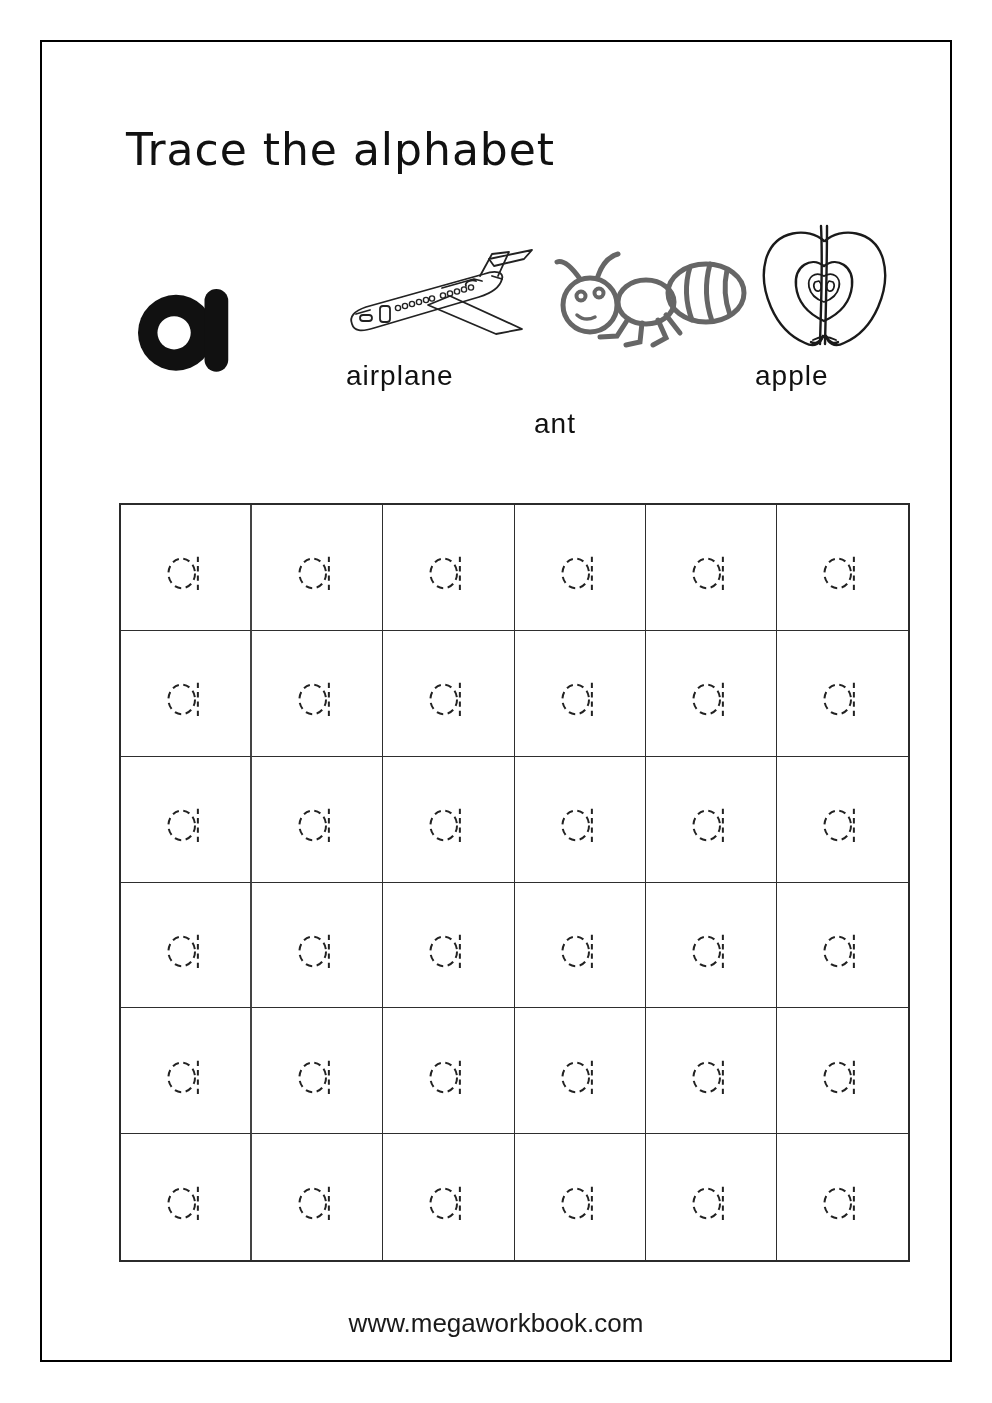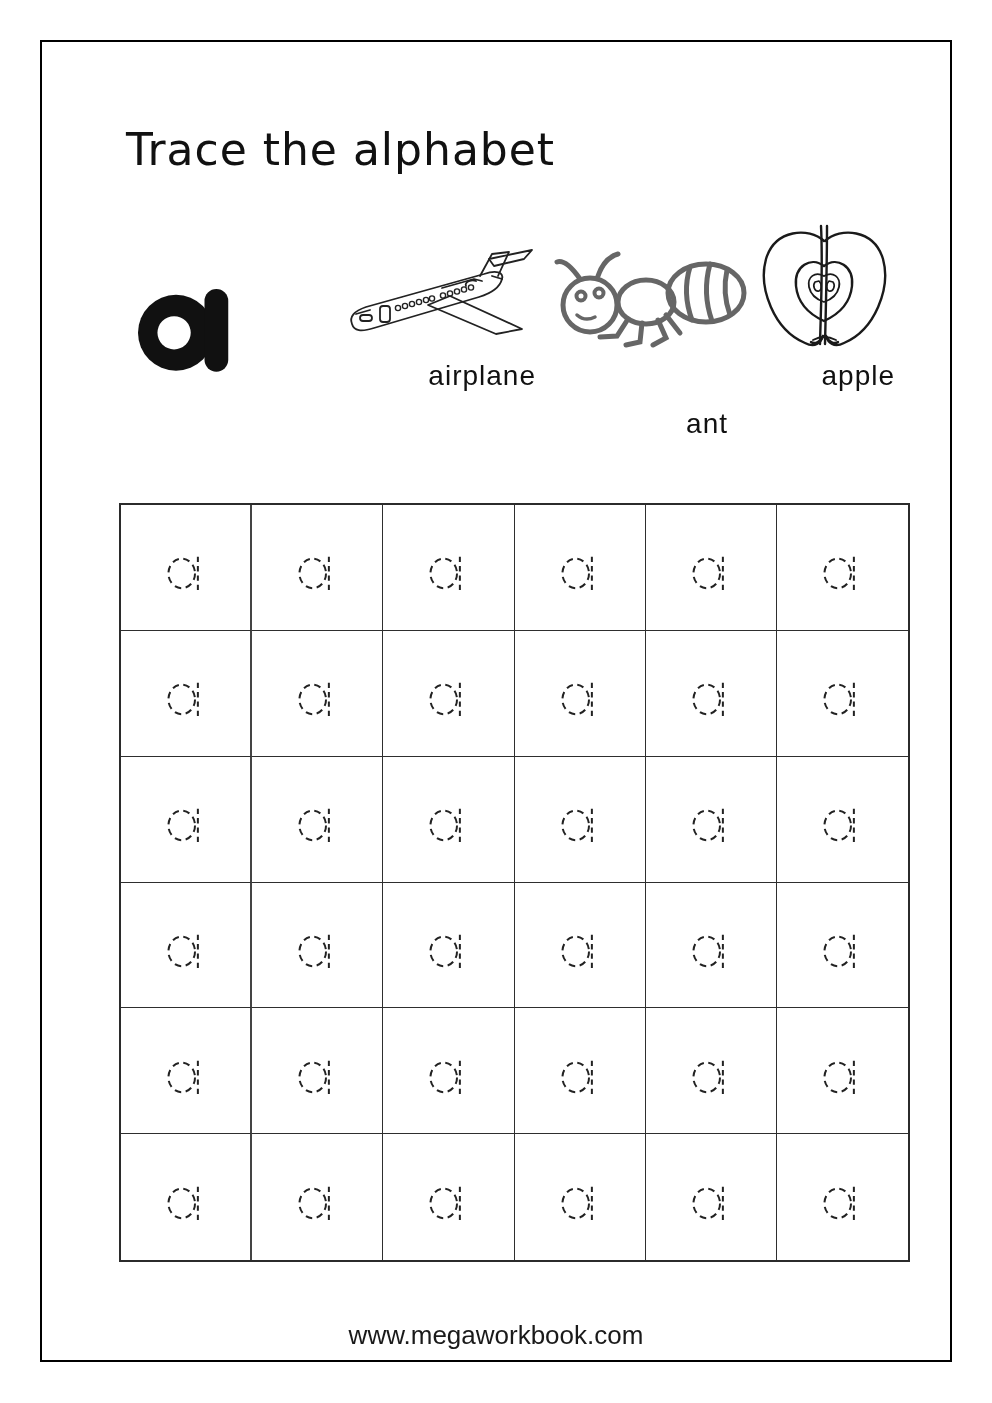--- a/index.html
+++ b/index.html
@@ -24,21 +24,21 @@
   }
   .big-letter{position:absolute;left:138px;top:284px;width:95px;height:88px;}
   .example-img{position:absolute;}
   .example-img.airplane{left:346px;top:248px;width:190px;height:94px;}
   .example-img.ant{left:554px;top:249px;width:194px;height:99px;}
   .example-img.apple{left:757px;top:224px;width:135px;height:126px;}
   .example-label{
     position:absolute;top:360px;
     font-family:"Liberation Sans", sans-serif;
     font-size:28px;letter-spacing:1px;color:#111;
-    text-align:right;
+    text-align:left;
   }
   .example-label.airplane{left:346px;width:190px;}
   .example-label.ant{left:534px;width:194px;margin-top:48px;}
   .example-label.apple{left:755px;width:140px;}
   .tracing-grid{
     position:absolute;left:119px;top:503px;width:791px;height:759px;
     box-sizing:border-box;
     border:2px solid #2b2b2b;
     display:grid;
     grid-template-columns:repeat(6,1fr);
@@ -51,21 +51,21 @@
     display:flex;align-items:center;justify-content:center;
   }
   .trace-cell:nth-child(6n+1){border-right-width:2px;border-right-color:#444;}
   .trace-cell:nth-child(6n){border-right:none;}
   .trace-cell:nth-last-child(-n+6){border-bottom:none;}
   .trace-glyph{width:38px;height:40px;transform:translateY(5px);}
   .footer{
     position:absolute;left:0;width:100%;top:1308px;
     text-align:center;
     font-family:"Liberation Sans", sans-serif;
-    font-size:26px;color:#1a1a1a;margin-top:12px;
+    font-size:26px;color:#1a1a1a;
   }
 </style>
 </head>
 <body>
 
 <div class="page">
 
   <div class="page-border"></div>
 
   <h1 class="title">Trace the alphabet</h1>

